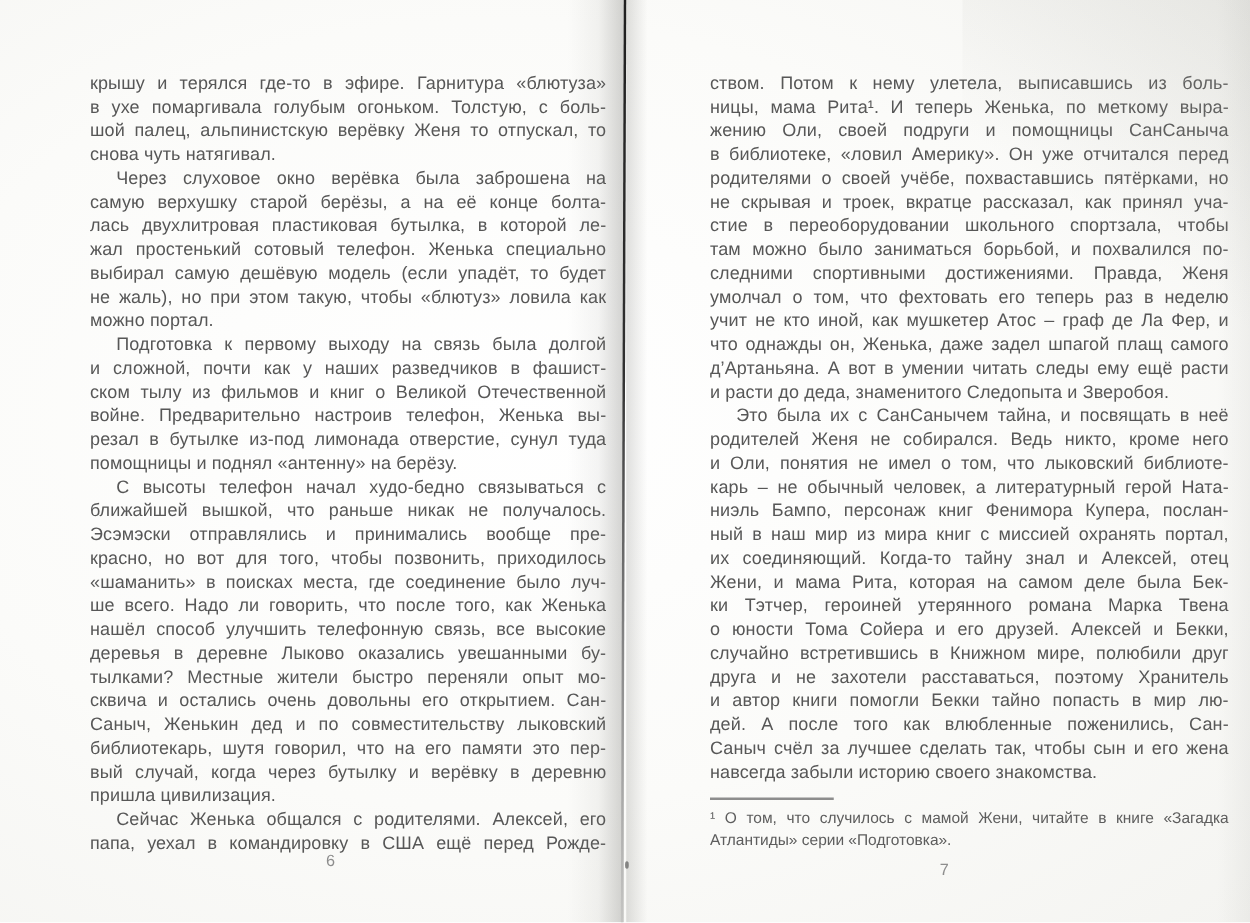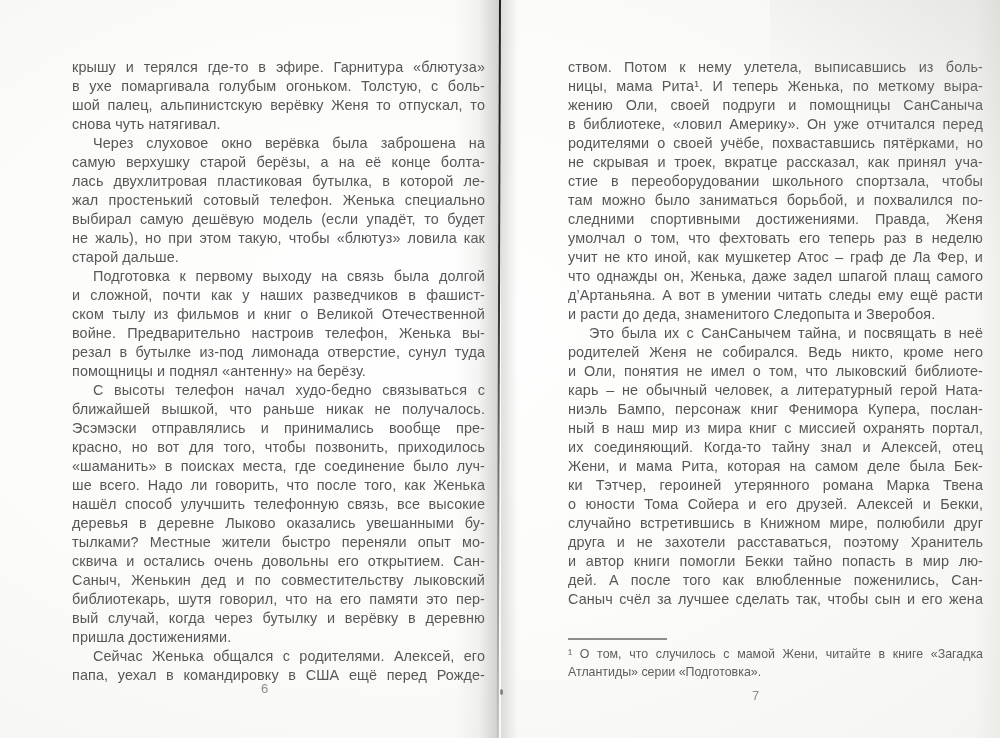--- a/index.html
+++ b/index.html
@@ -60,21 +60,21 @@
         <div class="line">шой палец, альпинистскую верёвку Женя то отпускал, то</div>
         <div class="line last">снова чуть натягивал.</div>
       </div>
       <div class="para">
         <div class="line indent">Через слуховое окно верёвка была заброшена на</div>
         <div class="line">самую верхушку старой берёзы, а на её конце болта-</div>
         <div class="line">лась двухлитровая пластиковая бутылка, в которой ле-</div>
         <div class="line">жал простенький сотовый телефон. Женька специально</div>
         <div class="line">выбирал самую дешёвую модель (если упадёт, то будет</div>
         <div class="line">не жаль), но при этом такую, чтобы «блютуз» ловила как</div>
-        <div class="line last">старой дальше.</div>
+        <div class="line last">можно портал.</div>
       </div>
       <div class="para">
         <div class="line indent">Подготовка к первому выходу на связь была долгой</div>
         <div class="line">и сложной, почти как у наших разведчиков в фашист-</div>
         <div class="line">ском тылу из фильмов и книг о Великой Отечественной</div>
         <div class="line">войне. Предварительно настроив телефон, Женька вы-</div>
         <div class="line">резал в бутылке из-под лимонада отверстие, сунул туда</div>
         <div class="line last">помощницы и поднял «антенну» на берёзу.</div>
       </div>
       <div class="para">
@@ -84,21 +84,21 @@
         <div class="line">красно, но вот для того, чтобы позвонить, приходилось</div>
         <div class="line">«шаманить» в поисках места, где соединение было луч-</div>
         <div class="line">ше всего. Надо ли говорить, что после того, как Женька</div>
         <div class="line">нашёл способ улучшить телефонную связь, все высокие</div>
         <div class="line">деревья в деревне Лыково оказались увешанными бу-</div>
         <div class="line">тылками? Местные жители быстро переняли опыт мо-</div>
         <div class="line">сквича и остались очень довольны его открытием. Сан-</div>
         <div class="line">Саныч, Женькин дед и по совместительству лыковский</div>
         <div class="line">библиотекарь, шутя говорил, что на его памяти это пер-</div>
         <div class="line">вый случай, когда через бутылку и верёвку в деревню</div>
-        <div class="line last">пришла достижениями.</div>
+        <div class="line last">пришла цивилизация.</div>
       </div>
       <div class="para">
         <div class="line indent">Сейчас Женька общался с родителями. Алексей, его</div>
         <div class="line">папа, уехал в командировку в США ещё перед Рожде-</div>
       </div>
     </div>
 
   <div class="text-col" id="right-col">
       <div class="para">
         <div class="line">ством. Потом к нему улетела, выписавшись из боль-</div>
@@ -125,20 +125,21 @@
         <div class="line">ный в наш мир из мира книг с миссией охранять портал,</div>
         <div class="line">их соединяющий. Когда-то тайну знал и Алексей, отец</div>
         <div class="line">Жени, и мама Рита, которая на самом деле была Бек-</div>
         <div class="line">ки Тэтчер, героиней утерянного романа Марка Твена</div>
         <div class="line">о юности Тома Сойера и его друзей. Алексей и Бекки,</div>
         <div class="line">случайно встретившись в Книжном мире, полюбили друг</div>
         <div class="line">друга и не захотели расставаться, поэтому Хранитель</div>
         <div class="line">и автор книги помогли Бекки тайно попасть в мир лю-</div>
         <div class="line">дей. А после того как влюбленные поженились, Сан-</div>
         <div class="line">Саныч счёл за лучшее сделать так, чтобы сын и его жена</div>
+        <div class="line last">навсегда забыли историю своего знакомства.</div>
       </div>
     </div>
 
   <div class="fn-rule"></div>
   <div class="footnote" id="footnote">
       <div class="line">¹ О том, что случилось с мамой Жени, читайте в книге «Загадка</div>
       <div class="line last">Атлантиды» серии «Подготовка».</div>
     </div>
 
   <div class="page-num" id="pn-left">6</div>

